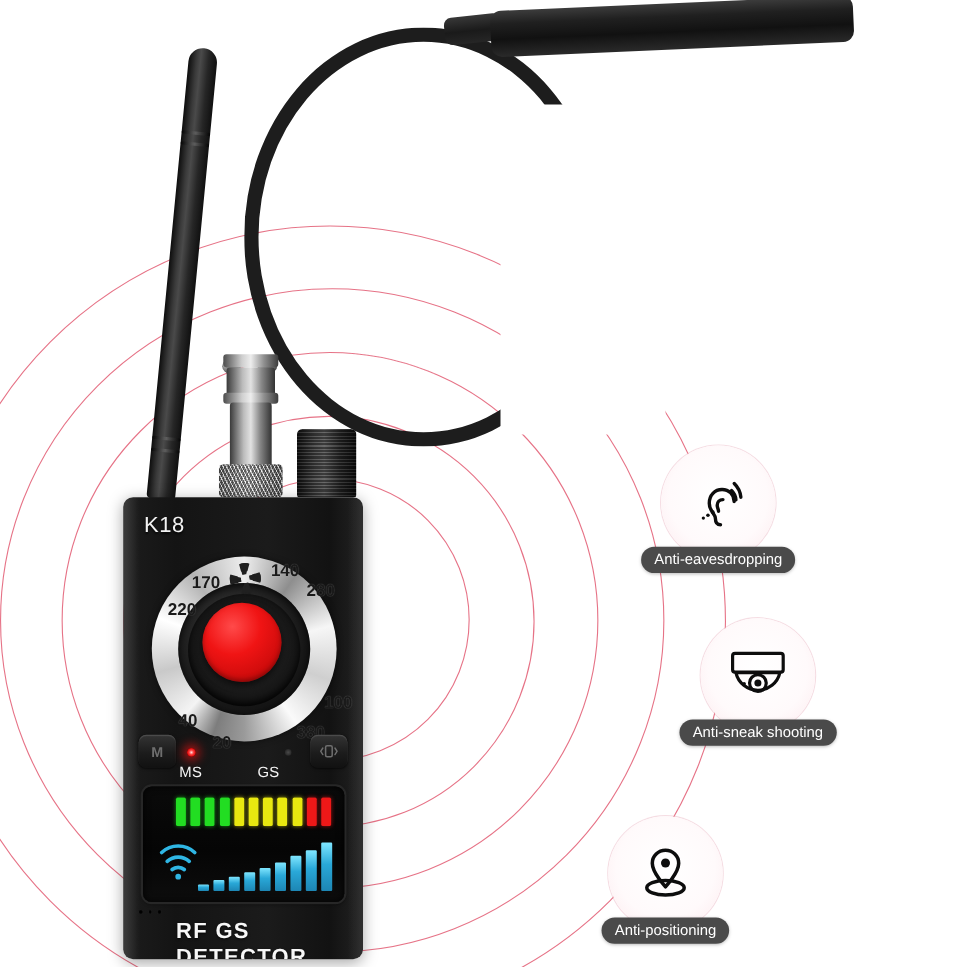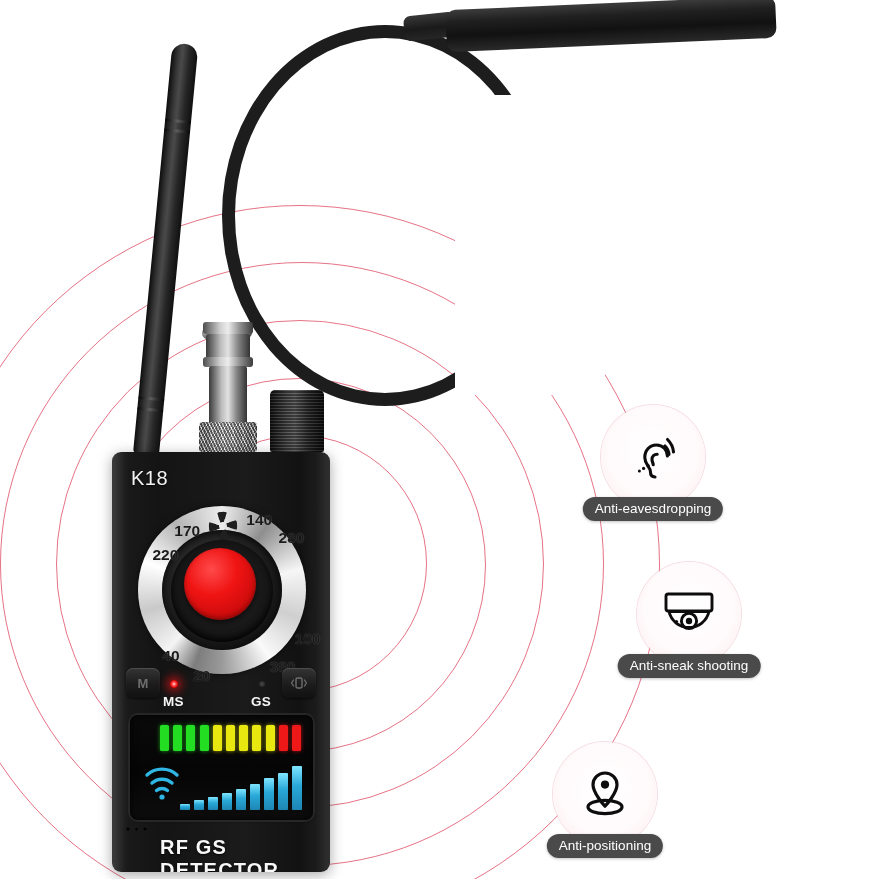--- a/index.html
+++ b/index.html
@@ -152,21 +152,21 @@
     display:flex;align-items:center;justify-content:center;
     color:#6e6e6e;font-size:13px;font-weight:700;
   }
   .led{position:absolute;border-radius:50%;}
   .led-on{
     background:radial-gradient(circle,#ffdede 0%,#ff4040 35%,#d60000 70%,#7c0000 100%);
     box-shadow:0 0 9px 4px rgba(255,20,20,.55);
   }
   .led-off{background:radial-gradient(circle,#4a4a4a,#1a1a1a);}
   .ledlbl{
-    position:absolute;color:#f5f5f5;font-size:13.5px;font-weight:700;letter-spacing:.3px;
+    position:absolute;color:#f5f5f5;font-size:13.5px;font-weight:400;letter-spacing:.3px;
   }
 
   
   .lcd{
     position:absolute;border-radius:8px;
     background:linear-gradient(180deg,#0a0a0a,#050505 55%,#0d0d0d);
     box-shadow:inset 0 0 7px rgba(0,0,0,.95), 0 0 0 2px #272727, 0 1px 3px rgba(0,0,0,.7);
     overflow:hidden;
   }
   .seg{position:absolute;border-radius:1.5px;}
@@ -310,21 +310,21 @@
       <svg width="18" height="16" viewBox="0 0 18 16">
         <rect x="6" y="3" width="6" height="10" rx="1.4" fill="none" stroke="#6e6e6e" stroke-width="1.4"></rect>
         <path d="M3.5 5 L1.6 8 L3.5 11" fill="none" stroke="#6e6e6e" stroke-width="1.3" stroke-linecap="round"></path>
         <path d="M14.5 5 L16.4 8 L14.5 11" fill="none" stroke="#6e6e6e" stroke-width="1.3" stroke-linecap="round"></path>
       </svg>
     </div>
 
     <div class="led led-on" style="left:58px;top:228px;width:8px;height:8px;"></div>
     <div class="ledlbl" style="left:51px;top:242px;">MS</div>
     <div class="led led-off" style="left:147px;top:229px;width:6px;height:6px;"></div>
-    <div class="ledlbl" style="left:139px;top:242px;">GS</div>
+    <div class="ledlbl" style="left:122px;top:242px;">GS</div>
 
     <div class="lcd" style="left:18px;top:263px;width:183px;height:105px;">
       <div id="lcd-segments">
           <div class="seg" style="left: 30px; top: 10px; width: 9px; height: 26px; background: linear-gradient(rgb(34, 221, 34), rgb(34, 221, 34)); box-shadow: rgba(34, 221, 34, 0.667) 0px 0px 4px;"></div>
           <div class="seg" style="left: 43.2px; top: 10px; width: 9px; height: 26px; background: linear-gradient(rgb(34, 221, 34), rgb(34, 221, 34)); box-shadow: rgba(34, 221, 34, 0.667) 0px 0px 4px;"></div>
           <div class="seg" style="left: 56.4px; top: 10px; width: 9px; height: 26px; background: linear-gradient(rgb(34, 221, 34), rgb(34, 221, 34)); box-shadow: rgba(34, 221, 34, 0.667) 0px 0px 4px;"></div>
           <div class="seg" style="left: 69.6px; top: 10px; width: 9px; height: 26px; background: linear-gradient(rgb(34, 221, 34), rgb(34, 221, 34)); box-shadow: rgba(34, 221, 34, 0.667) 0px 0px 4px;"></div>
           <div class="seg" style="left: 82.8px; top: 10px; width: 9px; height: 26px; background: linear-gradient(rgb(232, 232, 16), rgb(232, 232, 16)); box-shadow: rgba(232, 232, 16, 0.667) 0px 0px 4px;"></div>
           <div class="seg" style="left: 96px; top: 10px; width: 9px; height: 26px; background: linear-gradient(rgb(232, 232, 16), rgb(232, 232, 16)); box-shadow: rgba(232, 232, 16, 0.667) 0px 0px 4px;"></div>
           <div class="seg" style="left: 109.2px; top: 10px; width: 9px; height: 26px; background: linear-gradient(rgb(232, 232, 16), rgb(232, 232, 16)); box-shadow: rgba(232, 232, 16, 0.667) 0px 0px 4px;"></div>

